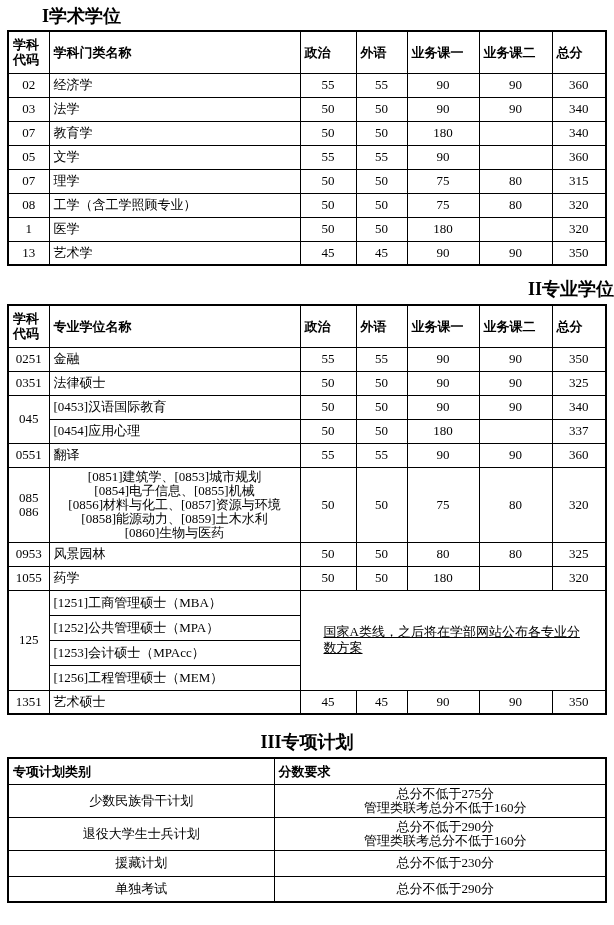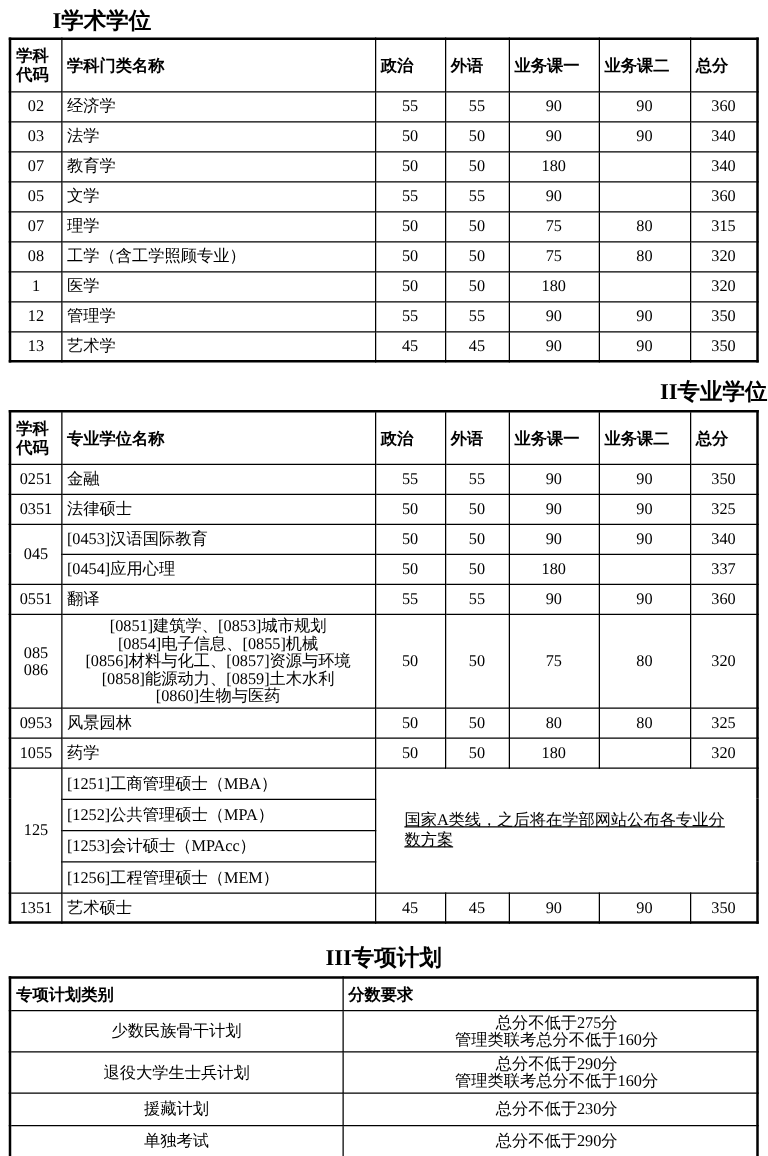--- a/index.html
+++ b/index.html
@@ -143,29 +143,20 @@
       <tr>
         <td class="code">1</td>
         <td class="name">医学</td>
         <td class="num">50</td>
         <td class="num">50</td>
         <td class="num">180</td>
         <td class="num"></td>
         <td class="num">320</td>
       </tr>
       <tr>
-        <td class="code">12</td>
-        <td class="name">管理学</td>
-        <td class="num">55</td>
-        <td class="num">55</td>
-        <td class="num">90</td>
-        <td class="num">90</td>
-        <td class="num">350</td>
-      </tr>
-      <tr>
         <td class="code">13</td>
         <td class="name">艺术学</td>
         <td class="num">45</td>
         <td class="num">45</td>
         <td class="num">90</td>
         <td class="num">90</td>
         <td class="num">350</td>
       </tr>
     </tbody>
   </table>

